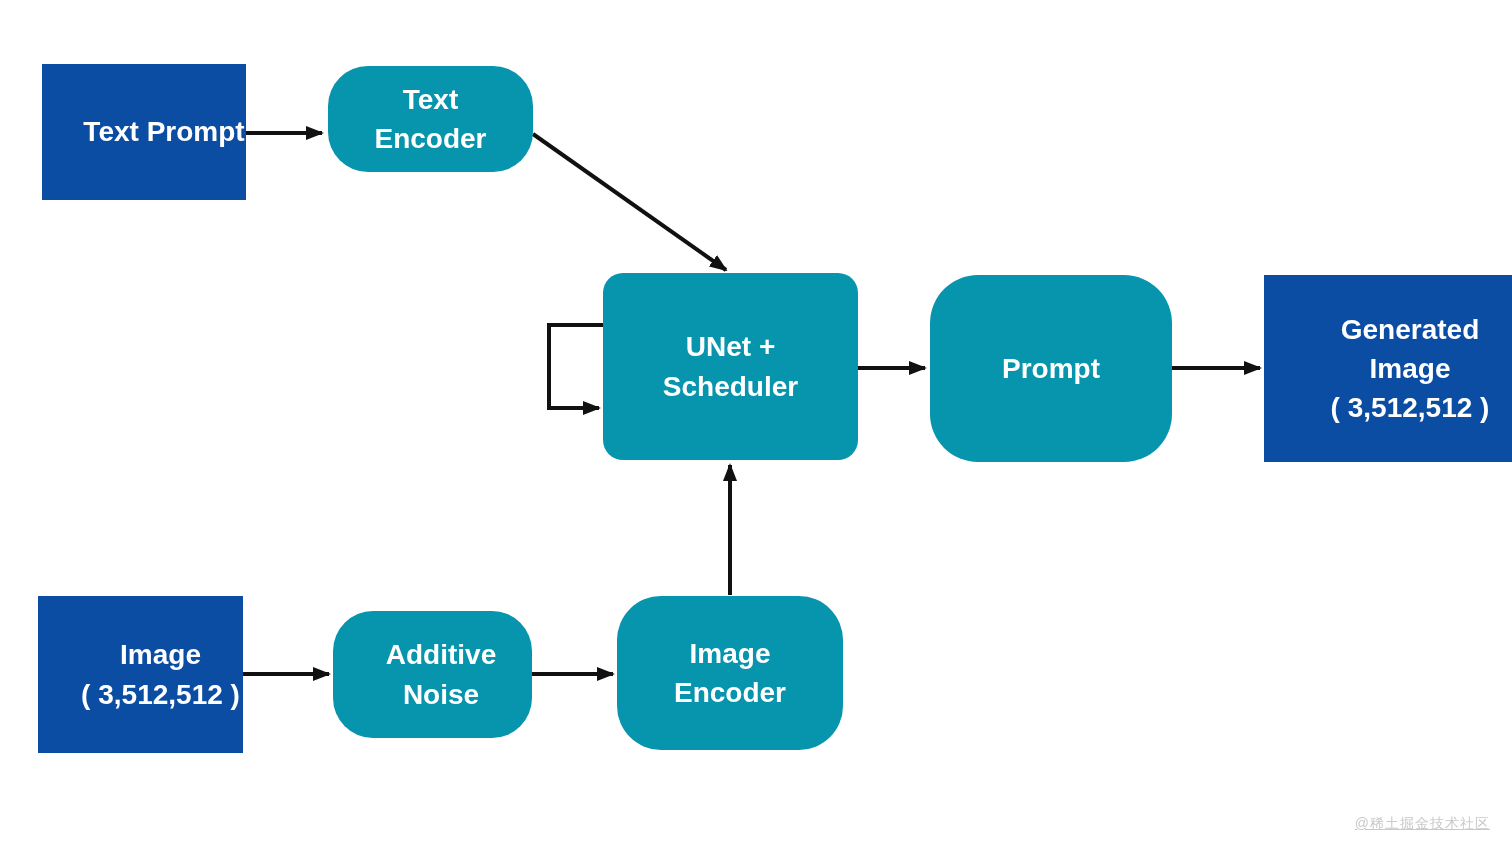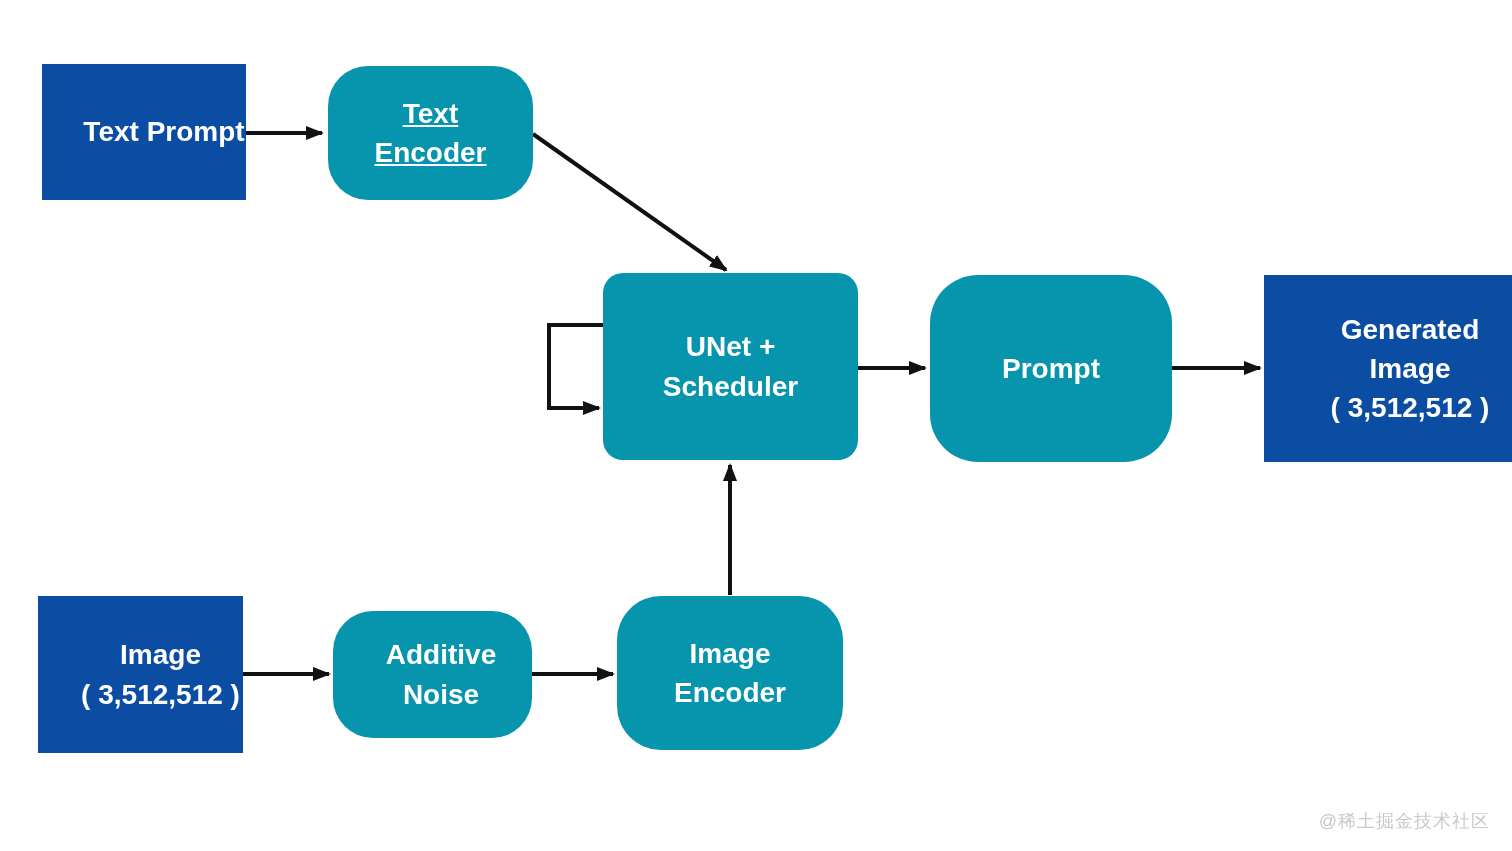--- a/index.html
+++ b/index.html
@@ -26,34 +26,35 @@
     color:var(--node_text);
     font-weight:700;
     font-size:28px;
     line-height:1.4;
     text-align:center;
     box-sizing:border-box;
   }
   .node.blue{background:var(--input_box);padding-left:40px;}
   .node.teal{background:var(--process_box);}
   .n-text-prompt{left:42px;top:64px;width:204px;height:136px;}
-  .n-text-encoder{left:328px;top:66px;width:205px;height:134px;border-radius:40px;text-decoration:underline;}
+  .n-text-encoder{left:328px;top:66px;width:205px;height:106px;border-radius:40px;}
   .n-unet{left:603px;top:273px;width:255px;height:187px;border-radius:20px;}
   .n-decoder{left:930px;top:275px;width:242px;height:187px;border-radius:48px;}
   .n-generated{left:1264px;top:275px;width:252px;height:187px;}
   .n-image{left:38px;top:596px;width:205px;height:157px;}
   .n-noise{left:333px;top:611px;width:199px;height:127px;border-radius:40px;padding-left:17px;}
   .n-image-encoder{left:617px;top:596px;width:226px;height:154px;border-radius:44px;}
   .watermark{
     position:absolute;
     right:22px;bottom:18px;
     color:var(--watermark_text);
-    font-size:18px;
+    font-size:14px;
     font-weight:400;
     letter-spacing:1px;
+    text-decoration:underline;
   }
 </style>
 </head>
 <body>
 
 <div class="stage">
 
   <svg class="edges" width="1512" height="851" viewBox="0 0 1512 851" xmlns="http://www.w3.org/2000/svg">
     <defs>
       <marker id="ah" markerUnits="userSpaceOnUse" markerWidth="18" markerHeight="14" viewBox="0 0 18 14" refX="16" refY="7" orient="auto">

